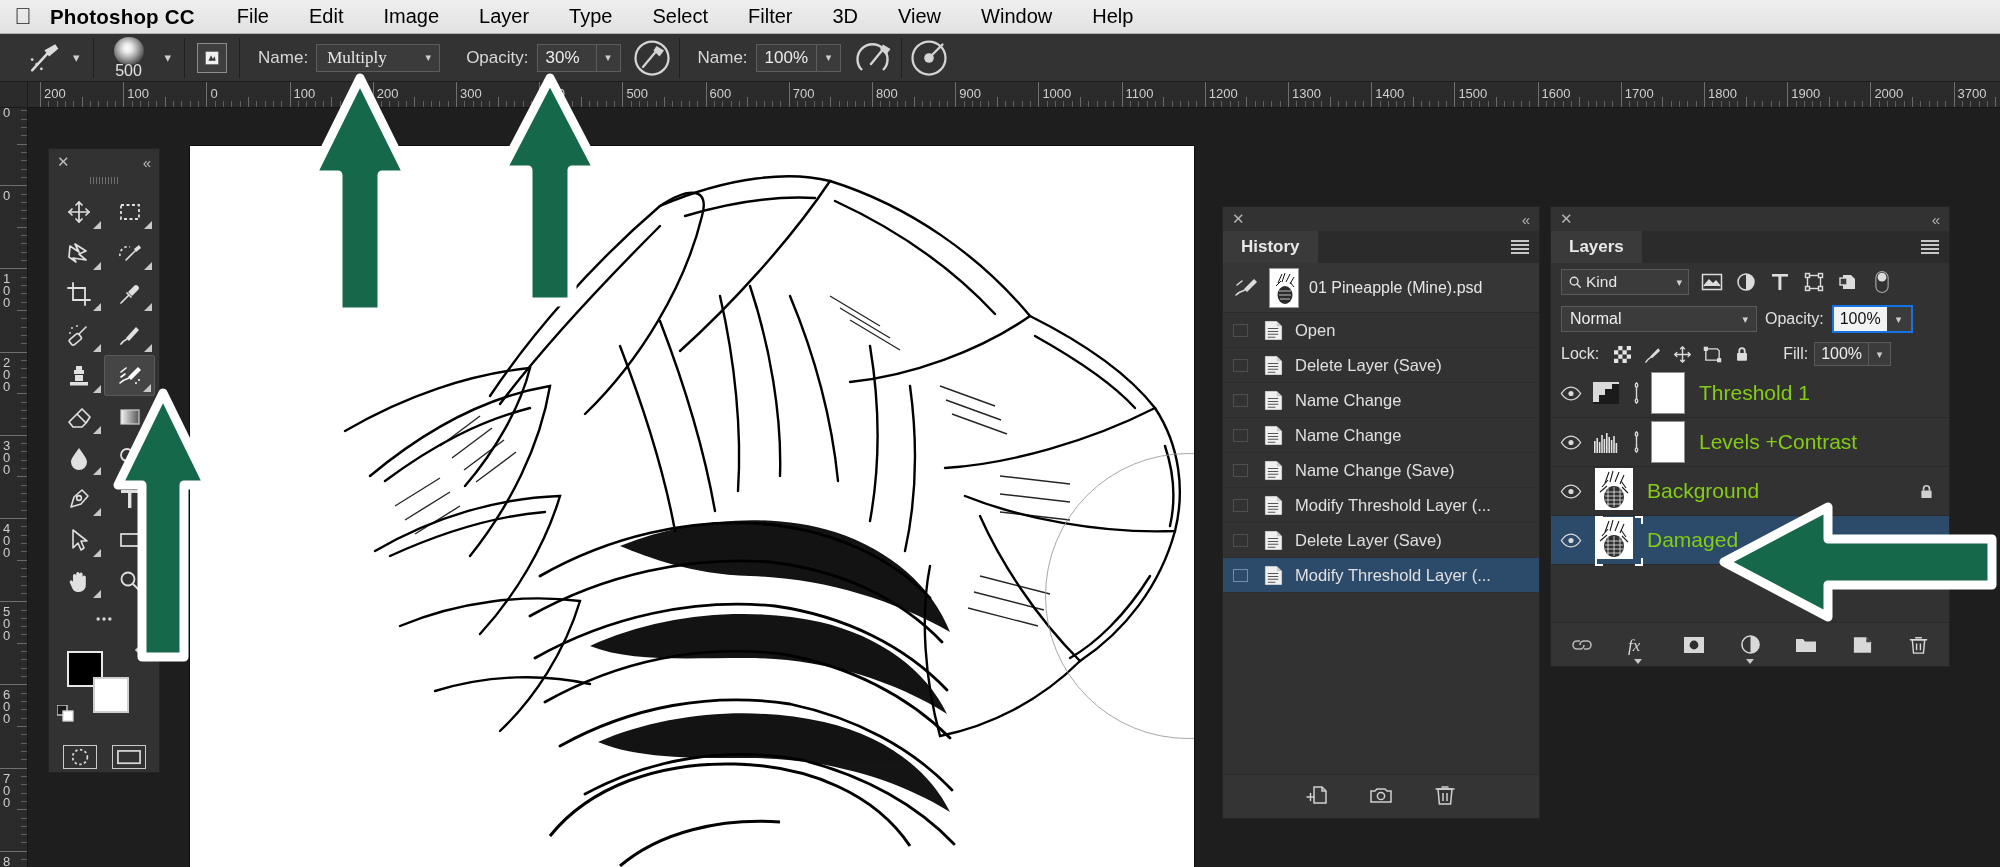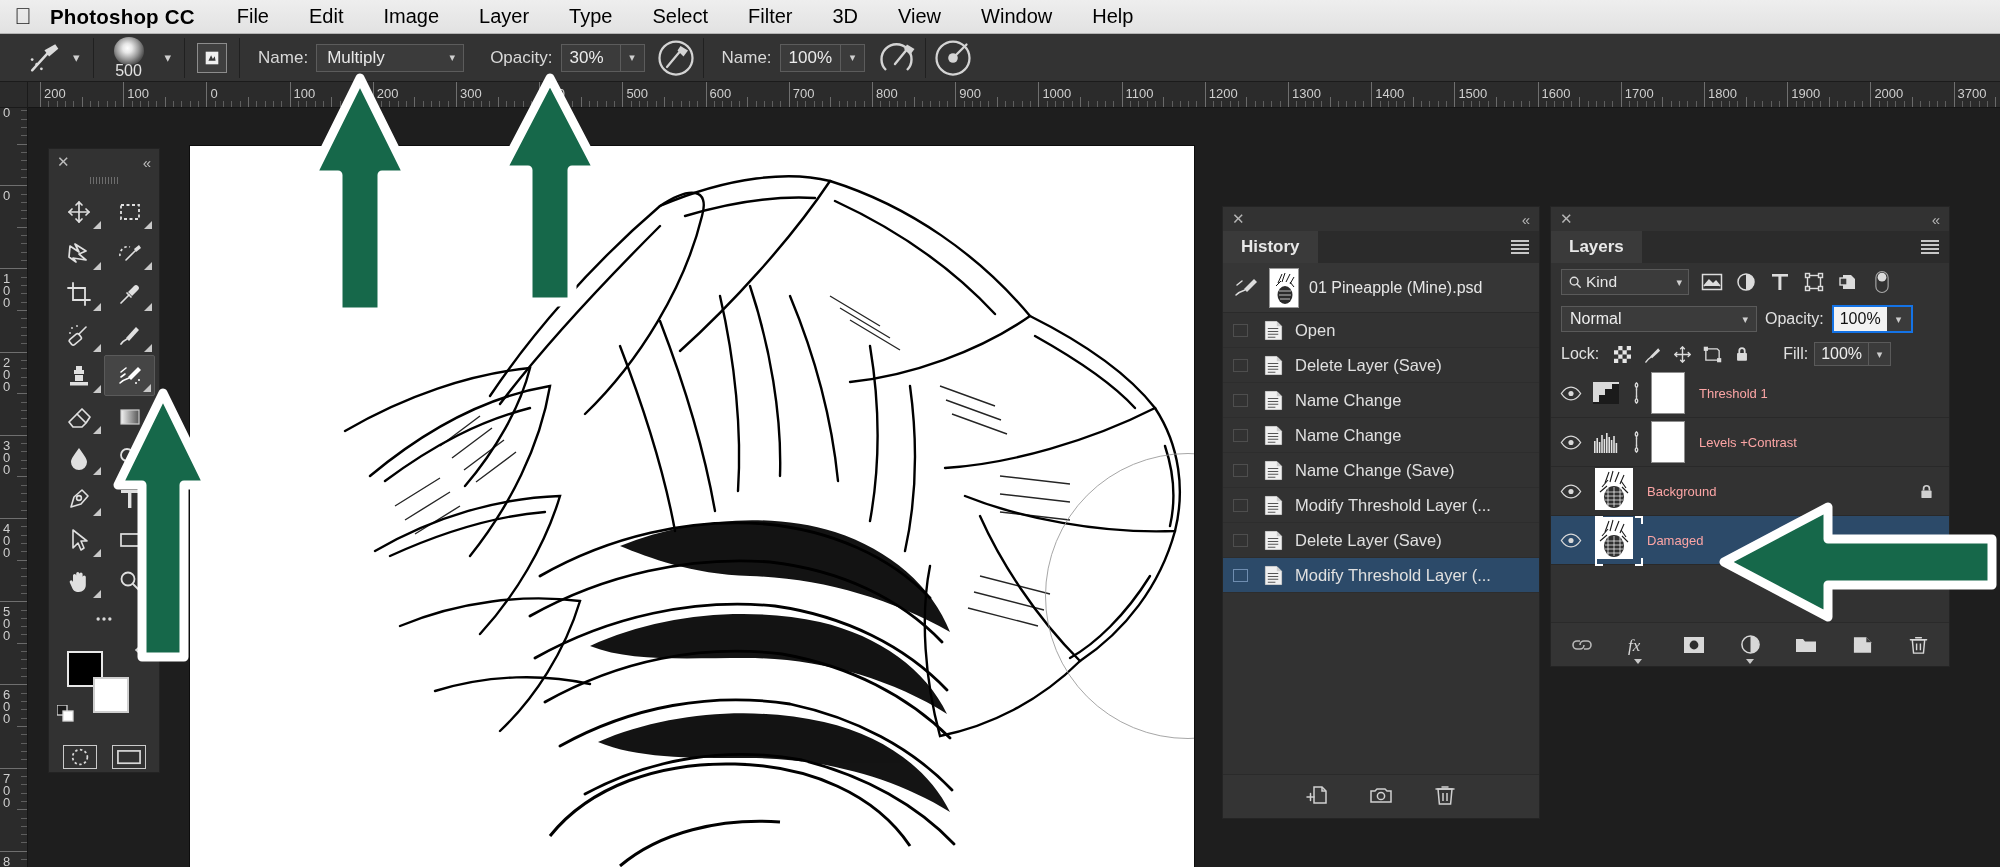--- a/index.html
+++ b/index.html
@@ -44,21 +44,21 @@
   .preset-box { width: 30px; height: 30px; border: 1px solid #8c8c8c; background:#3f3f3f;
     display:flex; align-items:center; justify-content:center; }
   .opt-label { color: #d8d8d8; font-size: 17px; padding: 0 8px 0 12px; }
   .combo {
     height: 28px; background: #3b3b3b; border: 1px solid #5c5c5c;
     display: flex; align-items: center; justify-content: space-between;
     color: #e8e8e8; font-size: 17px;
   }
   .combo span.val { padding: 0 10px; white-space: nowrap; }
   .combo .ccaret { padding: 0 8px; font-size: 11px; color: #cfcfcf; }
-  .combo-mode { width: 148px; }
+  .combo-mode { width: 124px; font-family: Liberation Serif, serif; }
   .field-wrap { display:flex; align-items:center; }
   .numfield {
     height: 28px; min-width: 60px; background:#3b3b3b; border:1px solid #5c5c5c;
     color:#ececec; font-size:17px; display:flex; align-items:center; padding:0 8px;
   }
   .spin { height:28px; width: 24px; background:#3b3b3b; border:1px solid #5c5c5c; border-left:none;
     display:flex; align-items:center; justify-content:center; font-size:11px; color:#cfcfcf; }
   .icon-btn { width: 42px; height: 38px; display:flex; align-items:center; justify-content:center; }
 
   
@@ -175,21 +175,21 @@
   .fill-field { height:24px; border:1px solid #5a5a5a; background:#3b3b3b; color:#eee; font-size:16px;
     display:flex; align-items:center; padding:0 6px;}
   .fill-caret { width:22px;height:24px;background:#3b3b3b;border:1px solid #5a5a5a;border-left:none;display:flex;align-items:center;justify-content:center;font-size:11px;color:#ccc;}
   .lay-list { position:absolute; left:0; top:162px; width:100%; height: 196px; }
   .lay-row { height: 49px; display:flex; align-items:center; border-bottom:1px solid #292929; position:relative;}
   .lay-row.selected { background:#2c4a69; }
   .eye-cell { width: 40px; display:flex; align-items:center; justify-content:center; }
   .adj-ic { width:30px; height:26px; display:flex; align-items:center; justify-content:center;}
   .link-ic { width:22px; display:flex; align-items:center; justify-content:center; margin: 0 4px;}
   .mask-thumb { width: 34px; height: 42px; background:#ffffff; border:1px solid #8e8e8e; }
-  .lay-name { font-size:13px; color:#fca5a5; padding-left:14px; }
+  .lay-name { font-size:21px; color:#84cc16; padding-left:14px; }
   .lay-lock { position:absolute; right: 14px; top: 16px; }
   .sel-corners { position:absolute; left:2px; top:1px; width:44px; height:46px; }
   .sel-corners i { position:absolute; width:8px; height:8px; border:2px solid #fff; }
   .lay-footer { position:absolute; left:0; bottom:0; width:100%; height: 44px; background:#343434;
     display:flex; align-items:center; justify-content:center; gap: 26px; border-top:1px solid #2a2a2a;}
   .lf-ic { width: 30px; height: 28px; display:flex; align-items:center; justify-content:center; position:relative;}
   .lf-ic .dn { position:absolute; bottom:-5px; left:50%; margin-left:-4px; width:0;height:0;
      border-left:4px solid transparent;border-right:4px solid transparent;border-top:5px solid #c9c9c9;}
 
   

